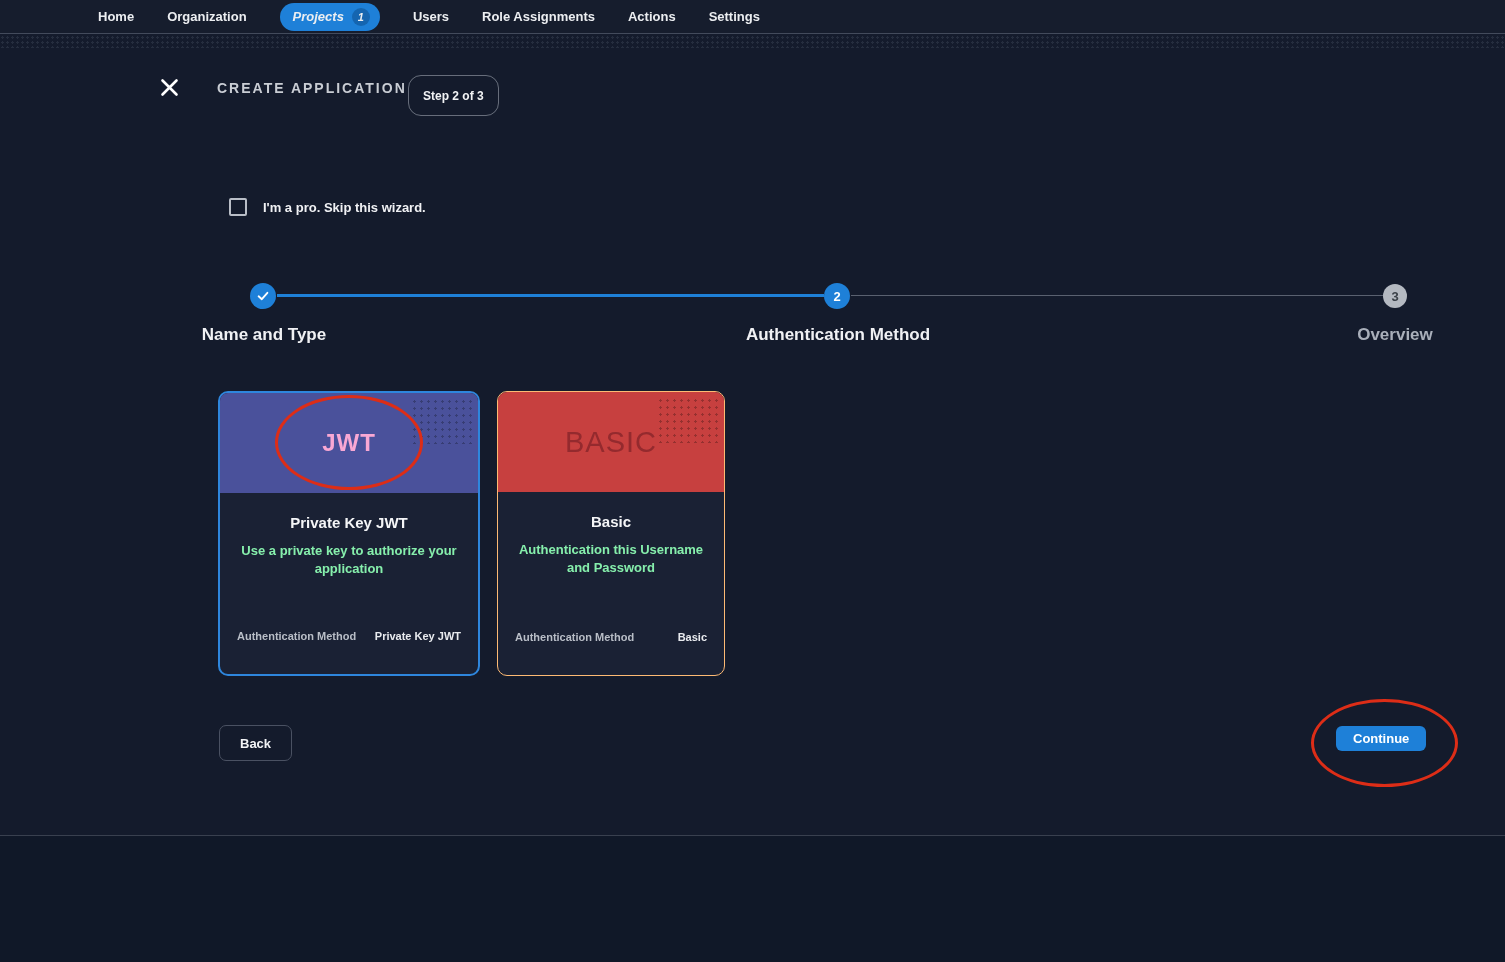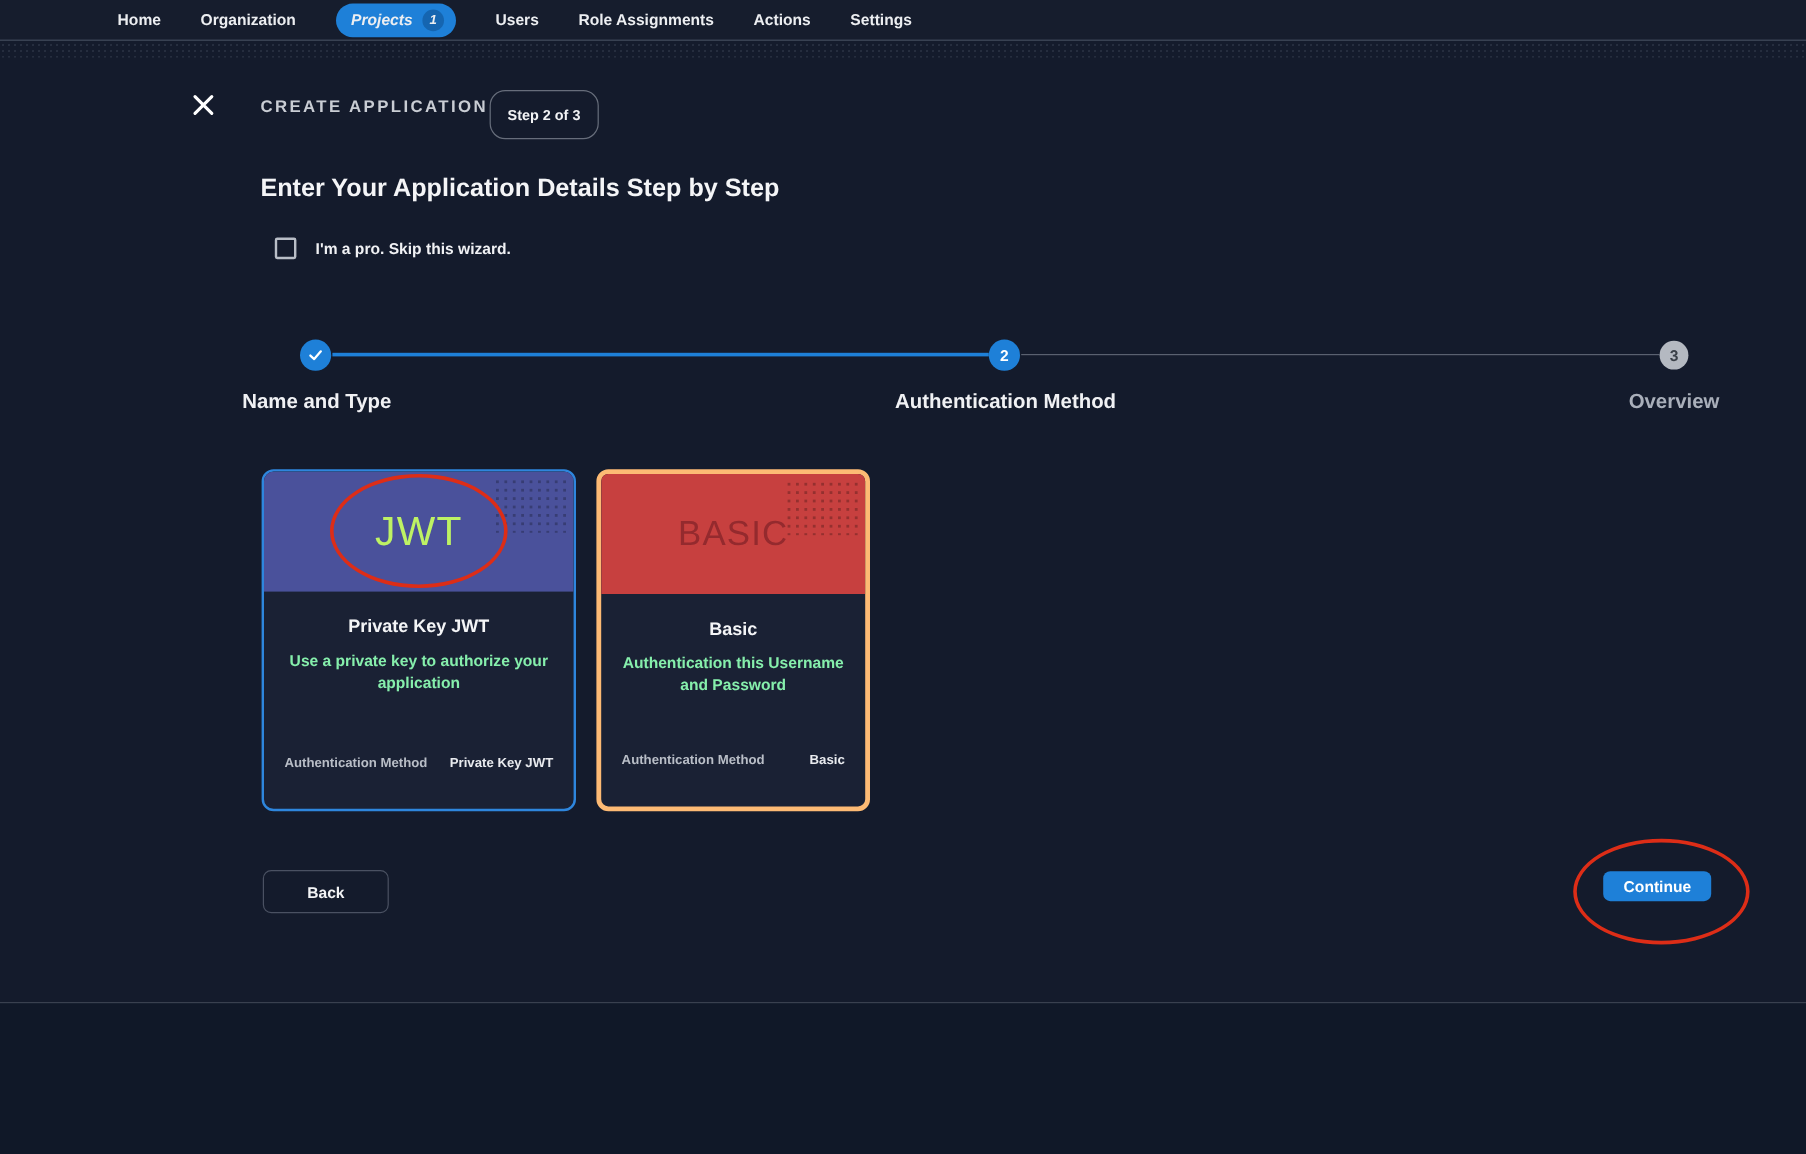--- a/index.html
+++ b/index.html
@@ -70,48 +70,48 @@
     position:absolute; top:325px; font-size:17px; font-weight:700; color:#f0f1f4;
     transform:translateX(-50%); white-space:nowrap;
   }
   .step-label.dim { color:#a9afba; }
   
   .card {
     position:absolute; top:391px; height:285px; border-radius:10px;
     background:#1a2134; cursor:pointer; overflow:hidden;
   }
   .card.selected { border:2px solid #2e86dd; }
-  .card.plain { border:4px solid #fdba74; }
+  .card.plain { border:1px solid #fdba74; }
   .banner {
     position:relative; width:100%; height:100px;
     display:flex; align-items:center; justify-content:center;
   }
   .banner::after {
     content:""; position:absolute; top:5px; right:5px; width:62px; height:46px;
     background-image:radial-gradient(rgba(0,0,0,0.25) 1.2px, transparent 1.4px);
     background-size:7px 7px;
   }
   .banner.jwt { background:#4a519b; }
   .banner.basic { background:#c7403f; }
-  .banner-text-jwt { font-size:34px; font-weight:400; letter-spacing:1px; color:#bef264; }
+  .banner-text-jwt { font-size:24px; font-weight:700; letter-spacing:1px; color:#f9a8d4; }
   .banner-text-basic { font-size:29px; font-weight:300; letter-spacing:1px; color:#942a2e; }
   .card-title { margin-top:21px; text-align:center; font-size:15px; font-weight:700; color:#f4f5f7; }
   .card-desc {
     margin-top:11px; text-align:center; font-size:13px; font-weight:600;
     color:#86efac; line-height:1.35; padding:0 20px;
   }
   .card-meta {
     position:absolute; left:0; right:0; bottom:32px; padding:0 17px;
     display:flex; justify-content:space-between; align-items:center;
   }
   .meta-label { font-size:11px; font-weight:700; color:#b9bec7; }
   .meta-value { font-size:11px; font-weight:700; color:#e9ebef; }
   
   .btn-back {
-    position:absolute; left:219px; top:725px; height:36px; padding:0 36px;
+    position:absolute; left:219px; top:725px; height:36px; padding:0 20px;
     background:transparent; border:1px solid #4a5162; border-radius:7px;
     color:#f2f3f5; font-size:13px; font-weight:700; cursor:pointer;
     font-family:"Liberation Sans", sans-serif;
   }
   .btn-continue {
     position:absolute; left:1336px; top:726px; height:25px; padding:0 17px;
     background:#1e80d8; border:none; border-radius:6px;
     color:#fff; font-size:13px; font-weight:700; cursor:pointer;
     font-family:"Liberation Sans", sans-serif;
   }
@@ -146,21 +146,20 @@
   <div class="dots-strip"></div>
 
   <div class="close-x">
     <svg viewBox="0 0 24 24" width="21" height="21">
       <path d="M4 4 L20 20 M20 4 L4 20" stroke="#ffffff" stroke-width="3" stroke-linecap="round" fill="none"></path>
     </svg>
   </div>
   <div class="wizard-title">CREATE APPLICATION</div>
   <div class="step-pill">Step 2 of 3</div>
 
-  <div class="heading">Enter Your Application Details Step by Step</div>
 
   <div class="skip-row">
     <span class="checkbox"></span>
     <span class="skip-label">I'm a pro. Skip this wizard.</span>
   </div>
 
   <div class="step-line" style="left:277px; top:294px; width:547px; height:3px; background:#1e80d8;"></div>
   <div class="step-line" style="left:851px; top:295px; width:532px; height:1px; background:#5a6170;"></div>
 
   <div class="step-circle" style="left:250px; top:283px;">

